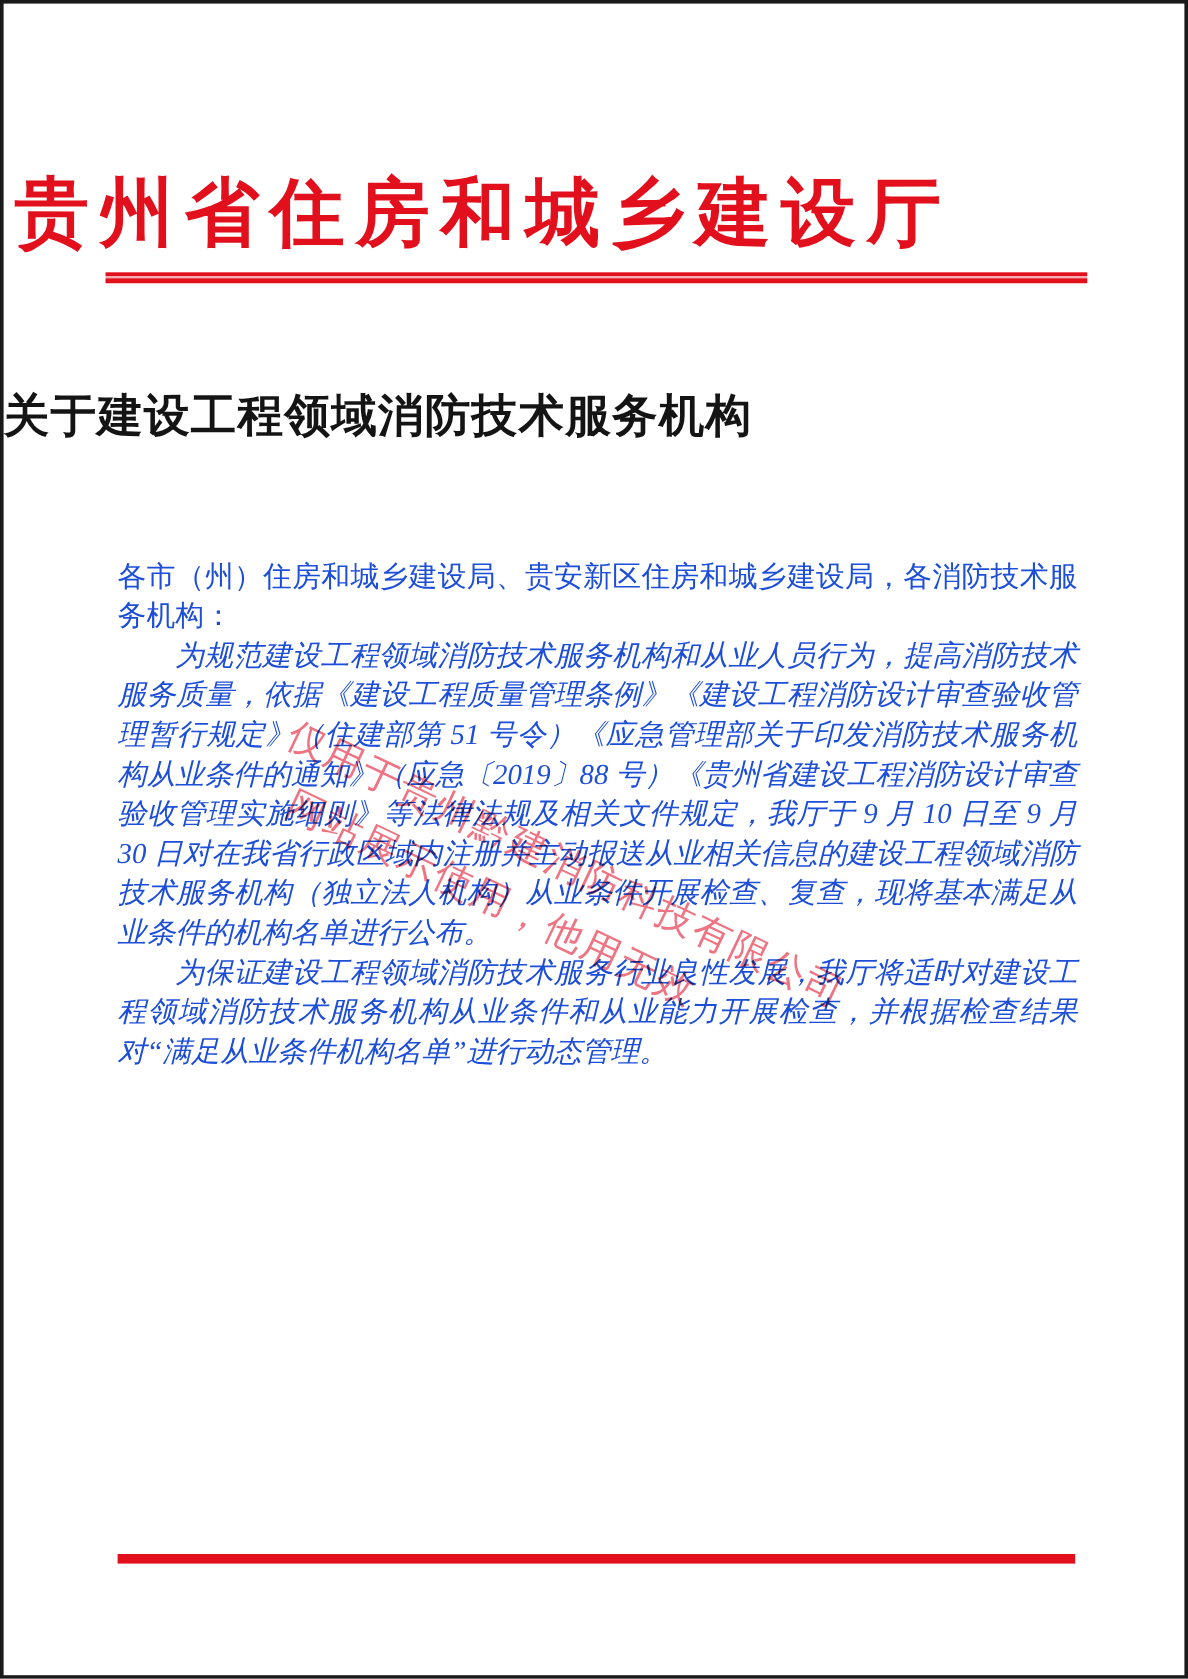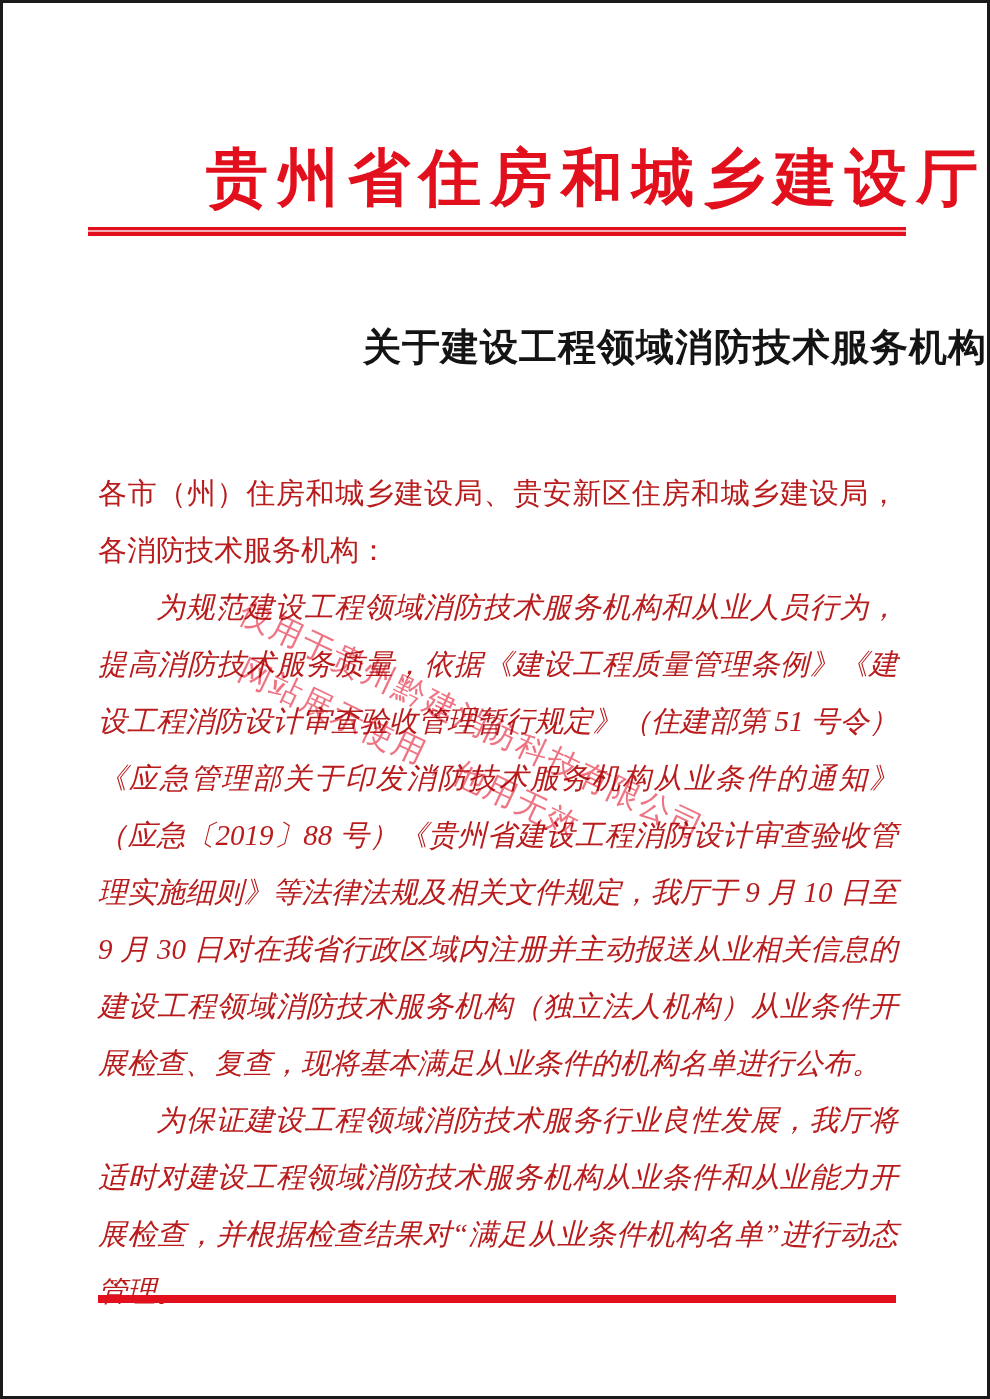--- a/index.html
+++ b/index.html
@@ -12,21 +12,21 @@
     border: 3px solid #1a1a1a;
     box-sizing: border-box;
     overflow: hidden;
     font-family: "Liberation Serif", "DejaVu Serif", serif;
   }
   .letterhead {
     position: absolute;
     top: 140px;
     left: 0;
     width: 100%;
-    text-align: right;
+    text-align: left;
     font-size: 62px;
     font-weight: bold;
     color: #e2101c;
     letter-spacing: 9px;
     text-indent: 9px;
     white-space: nowrap;
     line-height: 1.15;
   }
   .letterhead-rule {
     position: absolute;
@@ -37,35 +37,35 @@
     box-sizing: border-box;
     border-top: 3px solid #e2101c;
     border-bottom: 4px solid #e2101c;
     background: #f2abb2;
   }
   .doc-title {
     position: absolute;
     top: 316px;
     left: 0;
     width: 100%;
-    text-align: right;
+    text-align: left;
     font-size: 38px;
     font-weight: bold;
     color: #141414;
     line-height: 57px;
     letter-spacing: 1px;
   }
   .body-text {
     position: absolute;
     top: 462px;
     left: 95px;
     width: 800px;
-    font-size: 29px;
-    line-height: 57px;
-    color: #b91c1c;
+    font-size: 24px;
+    line-height: 33px;
+    color: #1d4ed8;
     text-align: justify;
   }
   .body-text p { margin: 0; }
   .para { text-indent: 2em; font-style: italic; }
   .watermark {
     position: absolute;
     left: 250px;
     top: 584px;
     transform: rotate(25.5deg);
     transform-origin: 0 0;

